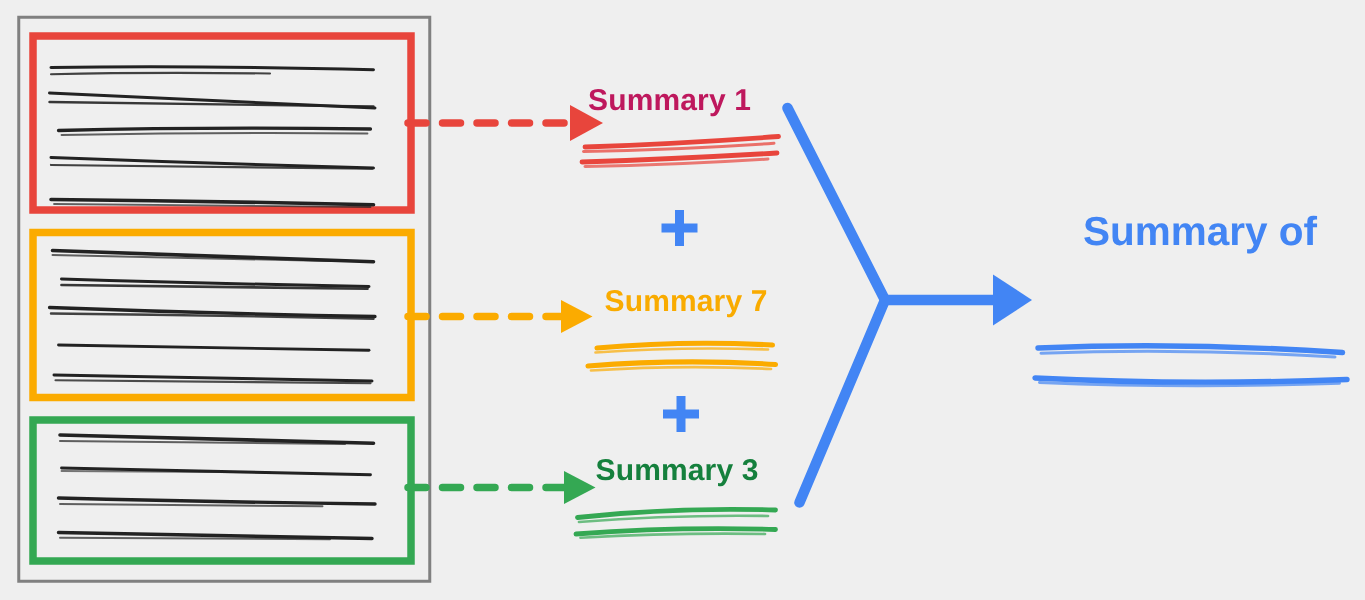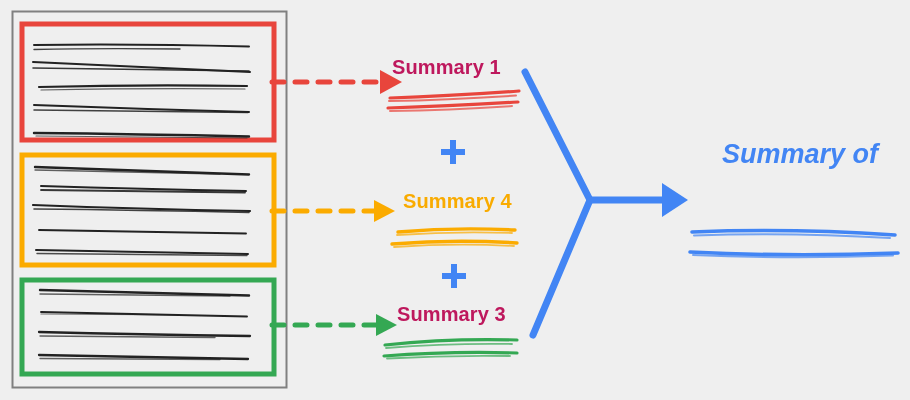--- a/index.html
+++ b/index.html
@@ -31,32 +31,31 @@
     white-space: nowrap;
     user-select: none;
   }
   .summary-label {
     font-size: 20px;
     font-weight: 600;
     letter-spacing: 0.1px;
   }
   #summary-1-label { left: 392px; top: 56px; color: #be185d; }
   #summary-2-label { left: 403px; top: 190px; color: #f9ab00; }
-  #summary-3-label { left: 397px; top: 303px; color: #be185d; }
+  #summary-3-label { left: 397px; top: 303px; color: #15803d; }
   #final-label {
     left: 700px;
     top: 138px;
     width: 200px;
     text-align: center;
     font-size: 27px;
     font-weight: 600;
     color: #4285f4;
     line-height: 1.22;
     white-space: normal;
-    font-style: italic;
   }
   .final-line { display: block; }
 </style>
 </head>
 <body>
 
 <div id="canvas">
 
   <svg id="diagram-svg" viewBox="0 0 910 400">
 
@@ -156,21 +155,21 @@
       <path d="M692 232 Q790 228 895 235" stroke-width="3.6"></path>
       <path d="M694 235.5 Q790 232 890 238" stroke-width="2" opacity="0.7"></path>
       <path d="M690 252 Q790 257 898 253" stroke-width="3.6"></path>
       <path d="M693 255 Q790 259 893 255.5" stroke-width="2" opacity="0.7"></path>
     </g>
 
   </svg>
 
   <div class="label-text summary-label" id="summary-1-label">Summary 1</div>
 
-  <div class="label-text summary-label" id="summary-2-label">Summary 4</div>
+  <div class="label-text summary-label" id="summary-2-label">Summary 7</div>
 
   <div class="label-text summary-label" id="summary-3-label">Summary 3</div>
 
   <div class="label-text" id="final-label">
     <span class="final-line">Summary of</span>
   </div>
 
   <div style="position:absolute;left:441px;top:140px;width:24px;height:24px;">
     <div style="position:absolute;left:0;top:9px;width:24px;height:6px;background:#4285f4;"></div>
     <div style="position:absolute;left:9px;top:0;width:6px;height:24px;background:#4285f4;"></div>

